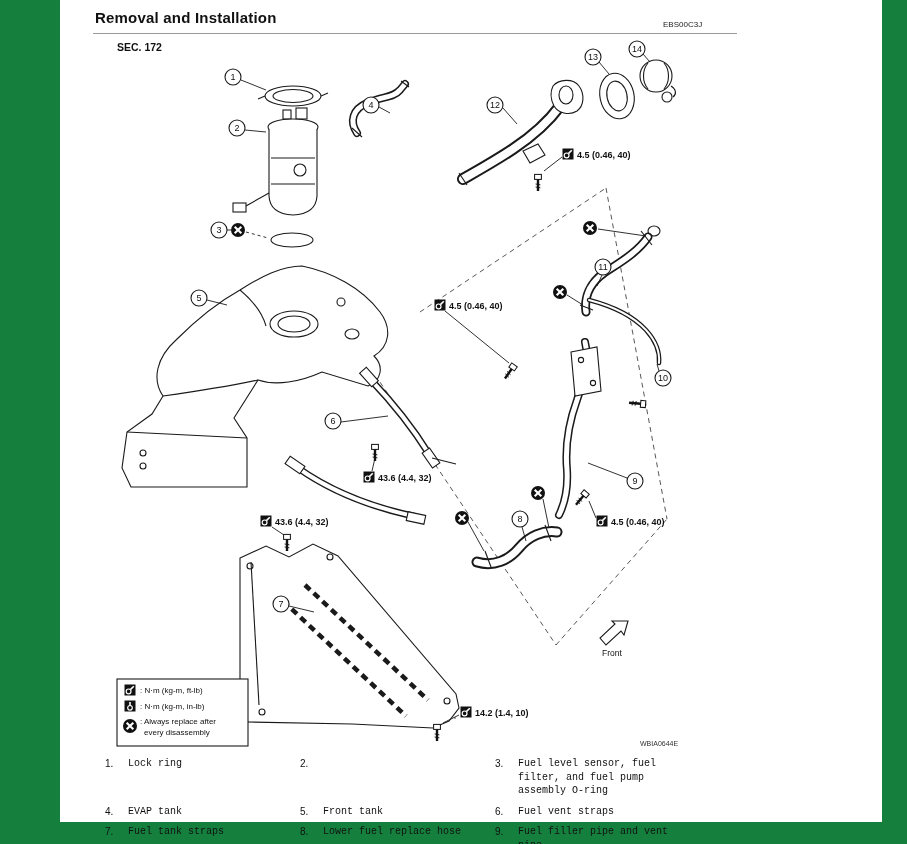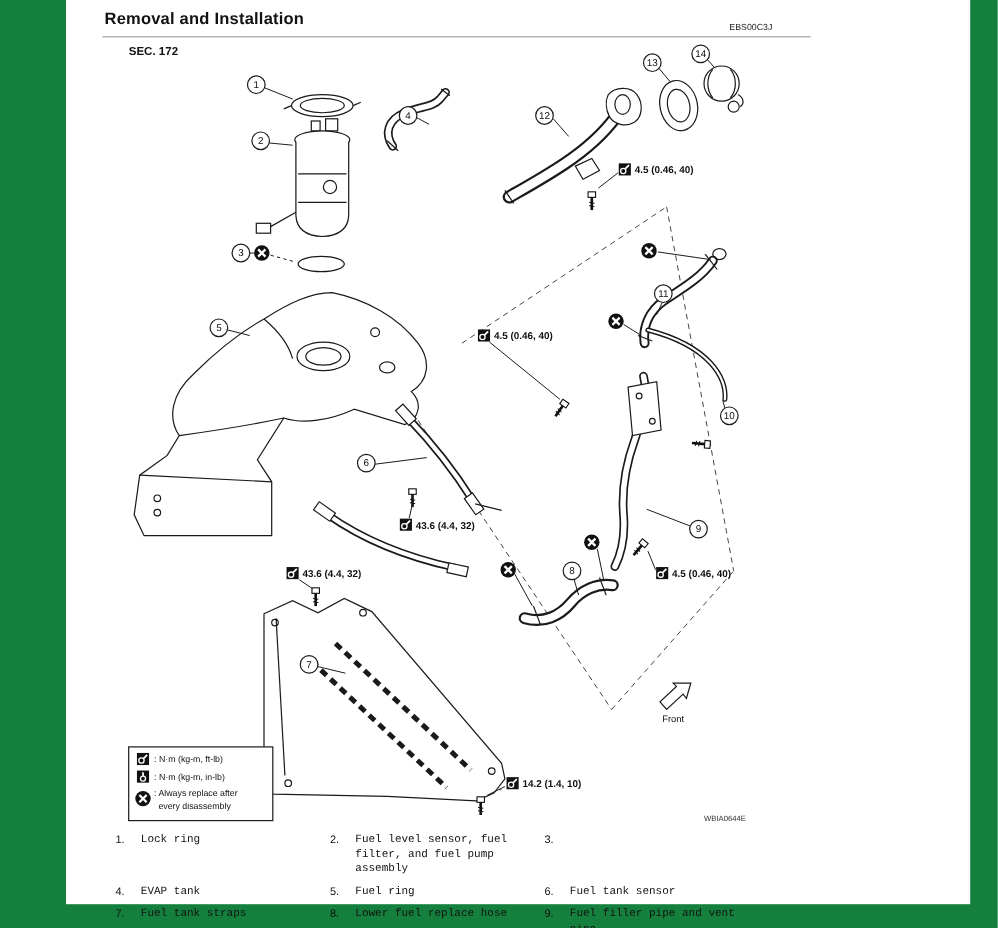--- a/index.html
+++ b/index.html
@@ -335,36 +335,36 @@
     <text class="fig-code" x="640" y="746">WBIA0644E</text>
   </svg>
 
   <div class="parts">
     <div class="part">
         <span class="pnum">1.</span>
         <span class="pname">Lock ring</span>
       </div>
     <div class="part">
         <span class="pnum">2.</span>
-        <span class="pname">Fuel level sensor, fuel filter, and fuel pump assembly</span>
       </div>
     <div class="part">
         <span class="pnum">3.</span>
+        <span class="pname">Fuel level sensor, fuel filter, and fuel pump assembly O-ring</span>
       </div>
     <div class="part">
         <span class="pnum">4.</span>
         <span class="pname">EVAP tank</span>
       </div>
     <div class="part">
         <span class="pnum">5.</span>
-        <span class="pname">Fuel ring</span>
+        <span class="pname">Front tank</span>
       </div>
     <div class="part">
         <span class="pnum">6.</span>
-        <span class="pname">Fuel tank sensor</span>
+        <span class="pname">Fuel vent straps</span>
       </div>
     <div class="part">
         <span class="pnum">7.</span>
         <span class="pname">Fuel tank straps</span>
       </div>
     <div class="part">
         <span class="pnum">8.</span>
         <span class="pname">Lower fuel replace hose</span>
       </div>
     <div class="part">

